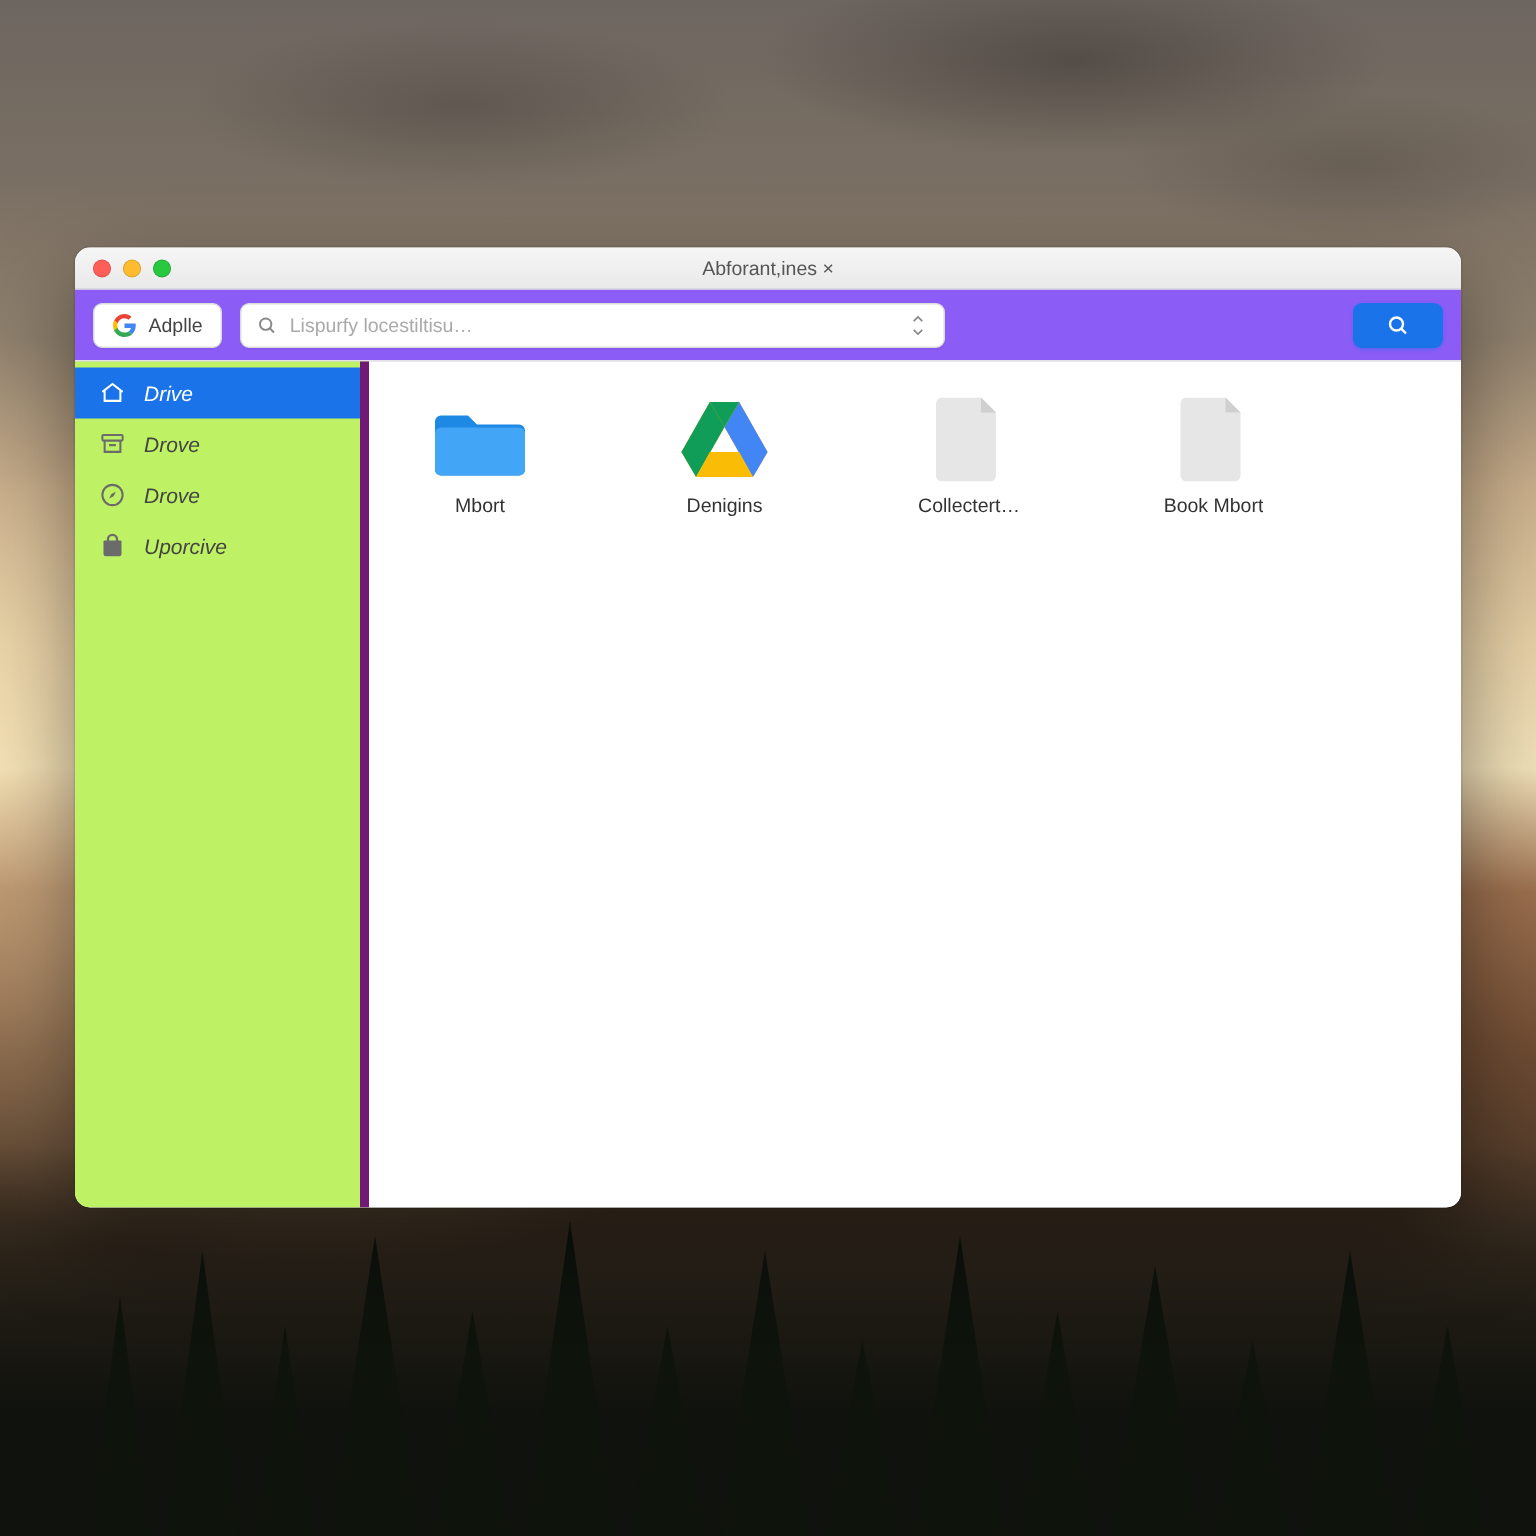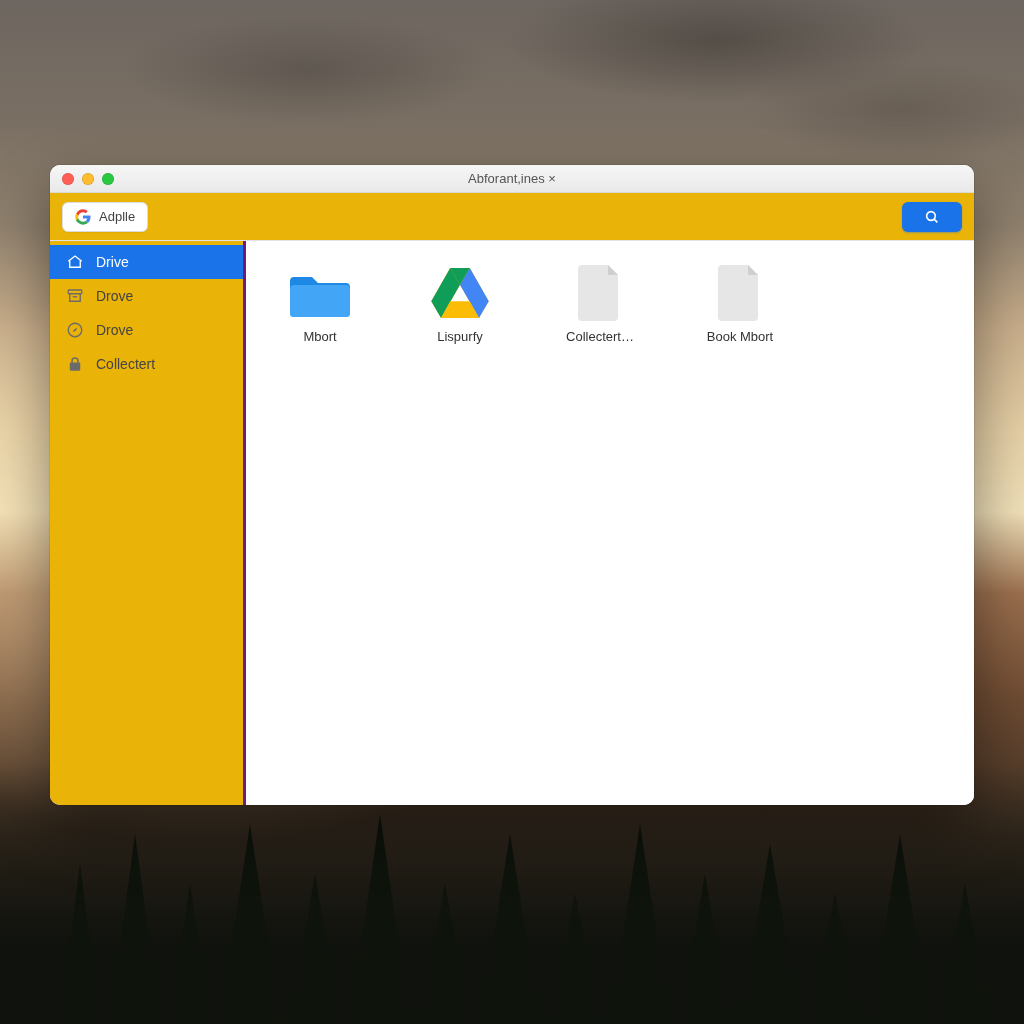--- a/index.html
+++ b/index.html
@@ -56,21 +56,21 @@
   .tl.red { background:#ff5f57; }
   .tl.yellow { background:#febc2e; }
   .tl.green { background:#28c840; }
   .titlebar-title {
     position:absolute; left:0; right:0; text-align:center;
     font-size:13px; color:#555; pointer-events:none;
   }
 
   .toolbar {
     height: 48px;
-    background: #eab308;
+    background: #8b5cf6;
     border-bottom: 1px solid #e3e3e3;
     display:flex; align-items:center;
     padding: 0 12px; gap: 12px;
     flex: 0 0 auto;
   }
   .account-btn {
     height: 30px; padding: 0 12px;
     background: #fff; border:1px solid #dcdcdc; border-radius:6px;
     display:flex; align-items:center; gap:8px;
     font-size:13px; color:#444; cursor:pointer;
@@ -91,36 +91,37 @@
   .search-btn {
     width: 60px; height: 30px; border-radius:6px;
     background:#1a73e8; border:none; cursor:pointer;
     display:flex; align-items:center; justify-content:center;
     box-shadow: 0 1px 2px rgba(26,115,232,0.4);
   }
 
   .body { flex:1; display:flex; min-height:0; }
 
   .sidebar {
-    width: 196px; background:#eab308;
-    border-right:3px solid #701a75;
+    width: 196px; background:#bef264;
+    border-right:6px solid #701a75;
     padding-top: 4px;
+    font-style: italic;
   }
   .side-item {
     height: 34px; display:flex; align-items:center; gap:12px;
     padding: 0 16px; font-size:14px; color:#444; cursor:pointer;
   }
   .side-item .icon { width:18px; height:18px; display:flex; align-items:center; justify-content:center; color:#6b6b6b; }
   .side-item.active { background:#1a73e8; color:#fff; }
   .side-item.active .icon { color:#fff; }
 
   .content {
     flex:1; background:#fff; padding: 20px 24px;
     display:flex; flex-wrap:wrap; align-content:flex-start;
-    gap: 8px 40px;
+    gap: 8px 63px;
   }
   .file-item {
     width: 100px;
     display:flex; flex-direction:column; align-items:center; gap:8px;
     cursor:pointer;
     padding: 4px;
     border-radius:6px;
   }
   .file-thumb { width:64px; height:56px; display:flex; align-items:center; justify-content:center; }
   .file-label {
@@ -175,20 +176,35 @@
           <svg width="16" height="16" viewBox="0 0 48 48">
             <path fill="#EA4335" d="M24 9.5c3.9 0 6.6 1.7 8.1 3.1l5.9-5.9C34.4 3.1 29.7 1 24 1 14.8 1 6.9 6.6 3.3 14.7l7 5.4C12 13.5 17.4 9.5 24 9.5z"></path>
             <path fill="#4285F4" d="M46.5 24.5c0-1.6-.1-3.2-.4-4.7H24v9h12.7c-.5 3-2.2 5.5-4.7 7.2l7.2 5.6C43.7 37.4 46.5 31.5 46.5 24.5z"></path>
             <path fill="#FBBC05" d="M10.3 28.1c-.5-1.4-.8-2.9-.8-4.6s.3-3.2.8-4.6l-7-5.4C1.8 17 1 20.4 1 24s.8 7 2.3 10.5l7-5.4z"></path>
             <path fill="#34A853" d="M24 47c6.2 0 11.4-2 15.2-5.5l-7.2-5.6c-2 1.4-4.7 2.3-8 2.3-6.6 0-12-4-14-9.7l-7 5.4C6.9 41.4 14.8 47 24 47z"></path>
           </svg>
         </span>
         <span>Adplle</span>
       </button>
 
+      <div class="searchbar">
+        <span>
+          <svg width="14" height="14" viewBox="0 0 24 24" fill="none" stroke="#888" stroke-width="2.2">
+            <circle cx="10.5" cy="10.5" r="6.5"></circle>
+              <line x1="20" y1="20" x2="15.2" y2="15.2"></line>
+          </svg>
+        </span>
+        <input type="text" placeholder="Lispurfy locestiltisu…" style="">
+        <span>
+          <svg width="14" height="16" viewBox="0 0 24 28" fill="none" stroke="#888" stroke-width="2">
+            <polyline points="7,9 12,4 17,9"></polyline>
+              <polyline points="7,19 12,24 17,19"></polyline>
+          </svg>
+        </span>
+      </div>
 
       <div class="toolbar-spacer"></div>
 
       <button class="search-btn">
         <span>
           <svg width="16" height="16" viewBox="0 0 24 24" fill="none" stroke="#fff" stroke-width="2.4">
             <circle cx="10.5" cy="10.5" r="6.5"></circle>
               <line x1="20" y1="20" x2="15.2" y2="15.2"></line>
           </svg>
         </span>
@@ -221,24 +237,24 @@
               <svg width="18" height="18" viewBox="0 0 24 24" fill="none" stroke="currentColor" stroke-width="1.8">
                 <circle cx="12" cy="12" r="9"></circle>
                 <polygon points="15,9 13,13 9,15 11,11" fill="currentColor" stroke="none"></polygon>
               </svg>
             </span>
             <span>Drove</span>
           </div>
           <div class="side-item">
             <span class="icon">
               <svg width="18" height="18" viewBox="0 0 24 24" fill="currentColor">
-                <path d="M7 10V8a5 5 0 0 1 10 0v2h1a1 1 0 0 1 1 1v8a2 2 0 0 1-2 2H7a2 2 0 0 1-2-2v-8a1 1 0 0 1 1-1h1zm2 0h6V8a3 3 0 0 0-6 0v2z"></path>
-              </svg>
-            </span>
-            <span>Collectert</span>
+                <path d="M7 7V6a5 5 0 0 1 10 0v1h2a1 1 0 0 1 1 1v11a2 2 0 0 1-2 2H6a2 2 0 0 1-2-2V8a1 1 0 0 1 1-1h2zm2 0h6V6a3 3 0 0 0-6 0v1z"></path>
+              </svg>
+            </span>
+            <span>Uporcive</span>
           </div>
         </nav>
       <main class="content" id="content">
           <div class="file-item">
             <div class="file-thumb">
               <svg width="64" height="56" viewBox="0 0 64 56">
                 <path fill="#1e88e5" d="M6 12h18l6 6h28a4 4 0 0 1 4 4v26a4 4 0 0 1-4 4H6a4 4 0 0 1-4-4V16a4 4 0 0 1 4-4z"></path>
                 <path fill="#42a5f5" d="M6 20h52a4 4 0 0 1 4 4v24a4 4 0 0 1-4 4H6a4 4 0 0 1-4-4V24a4 4 0 0 1 4-4z"></path>
               </svg>
             </div>
@@ -247,21 +263,21 @@
           <div class="file-item">
             <div class="file-thumb">
               <svg width="58" height="50" viewBox="0 0 100 87">
                 <polygon fill="#FBBC05" points="33,0 67,0 100,58 83,87 50,29 17,87 0,58"></polygon>
                 <polygon fill="#0F9D58" points="33,0 0,58 17,87 50,29"></polygon>
                 <polygon fill="#4285F4" points="67,0 100,58 83,87 50,29"></polygon>
                 <polygon fill="#FBBC05" points="17,87 83,87 67,58 33,58"></polygon>
                 <polygon fill="#0F9D58" points="33,0 67,0 50,29"></polygon>
               </svg>
             </div>
-            <div class="file-label">Lispurfy</div>
+            <div class="file-label">Denigins</div>
           </div>
           <div class="file-item">
             <div class="file-thumb">
               <svg width="48" height="56" viewBox="0 0 48 56">
                 <path fill="#e6e6e6" d="M6 0h26l10 10v42a4 4 0 0 1-4 4H6a4 4 0 0 1-4-4V4a4 4 0 0 1 4-4z"></path>
                 <path fill="#cfcfcf" d="M32 0v10h10z"></path>
               </svg>
             </div>
             <div class="file-label">Collectert…</div>
           </div>

